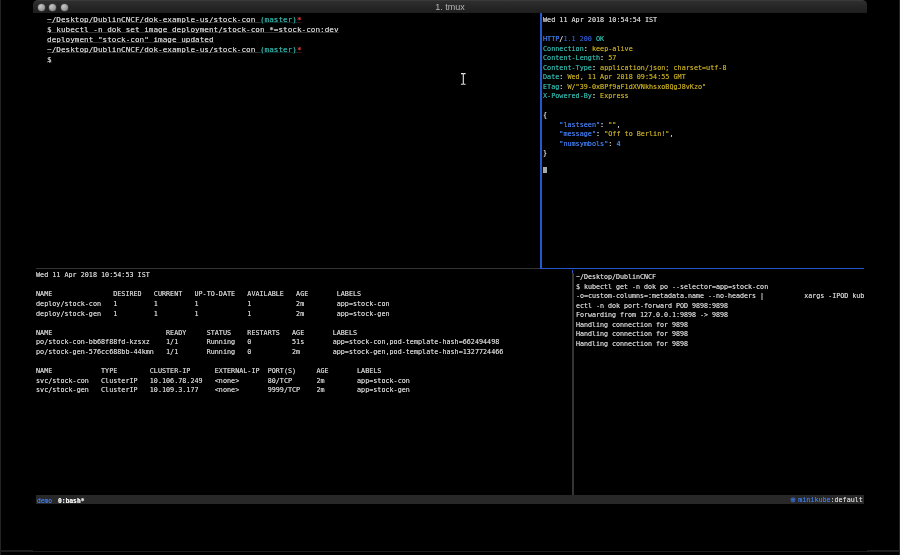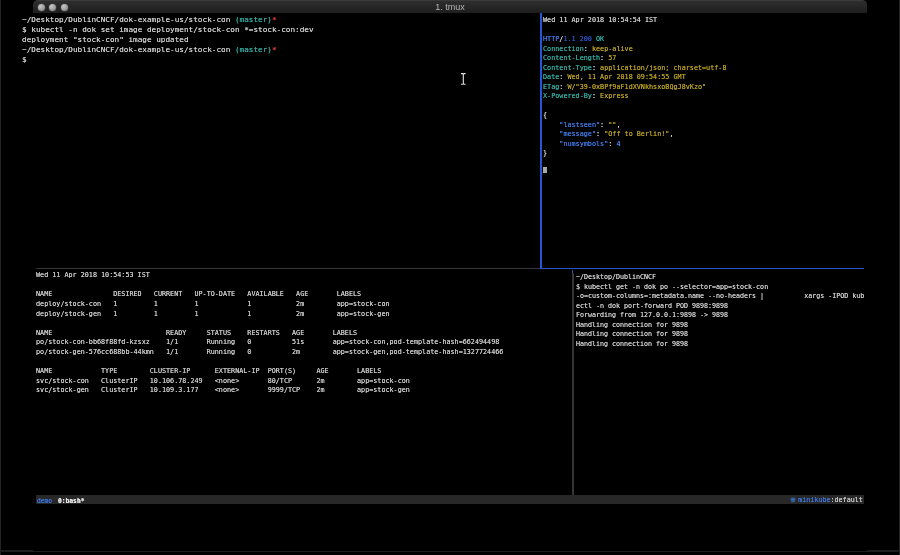--- a/index.html
+++ b/index.html
@@ -15,21 +15,21 @@
   .tl-btn{position:absolute;top:2.8px;width:7.2px;height:7.2px;border-radius:50%;
           background:radial-gradient(circle at 35% 32%, #c9c9c9, #9a9a9a 60%, #767676);
           box-shadow:0 0 0 0.5px #4c4c4c;}
   #btn-close{left:4.7px;} #btn-min{left:16.3px;} #btn-max{left:27.9px;}
   #win-title{position:absolute;left:0;top:0;width:834px;height:13px;line-height:13.5px;
              text-align:center;color:#b4b4b4;font-size:9px;
              font-family:"Liberation Sans",sans-serif;filter:blur(0.3px);}
   .pane{position:absolute;}
   .pane-inner{transform:scale(0.5);transform-origin:0 0;white-space:pre;filter:blur(0.35px);text-shadow:0 0 0.6px currentColor;}
   .line{display:block;}
-  #pane-tl{left:22px;top:13.5px;}
+  #pane-tl{left:47px;top:13.5px;text-decoration:underline;}
   #pane-tl .pane-inner{font-size:15.38px;line-height:20px;}
   #pane-tr{left:542.5px;top:14.6px;}
   #pane-tr .pane-inner{font-size:13.56px;line-height:19px;}
   #pane-bl{left:35.8px;top:270.2px;}
   #pane-bl .pane-inner{font-size:13.5px;line-height:19.2px;}
   #pane-br{left:576.3px;top:272.4px;}
   #pane-br .pane-inner{font-size:13.3px;line-height:19px;}
   .divider{position:absolute;}
   #div-v-top{left:539.8px;top:13px;width:1.8px;height:254.6px;}
   #div-h-left{left:36.4px;top:267.6px;width:503.4px;height:1.9px;}

